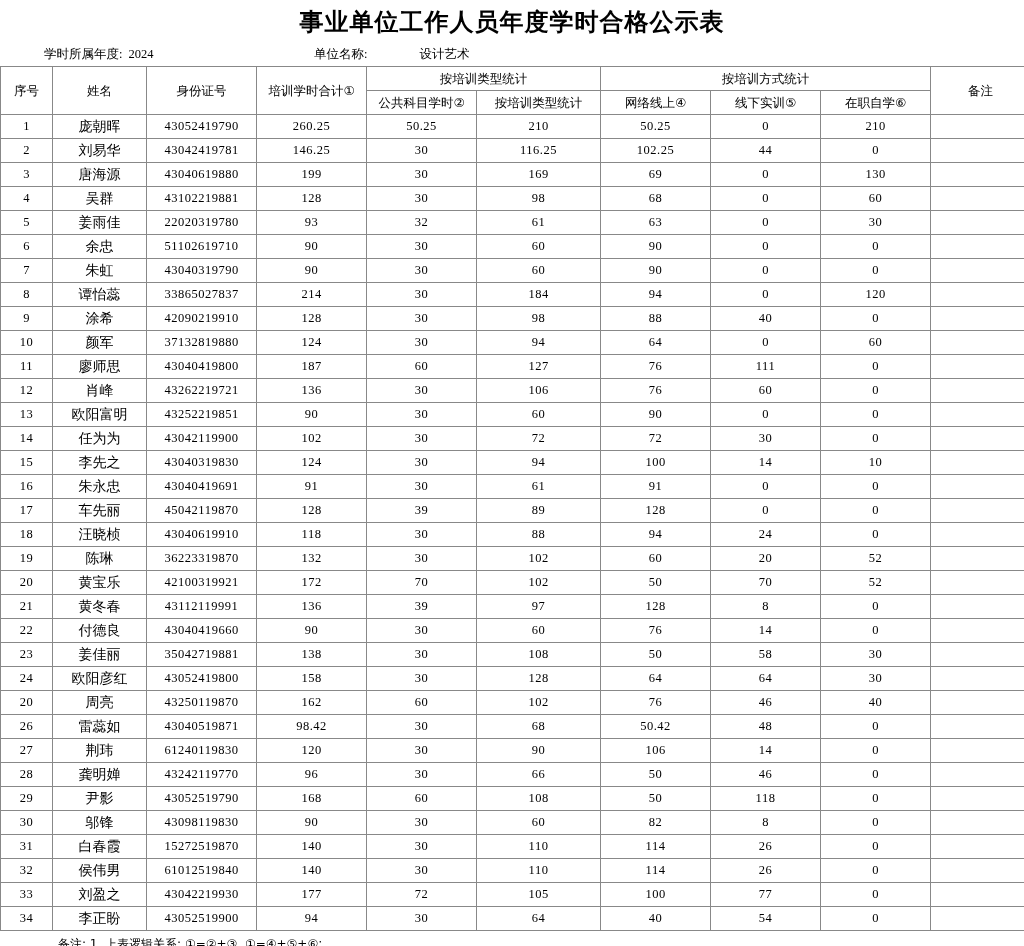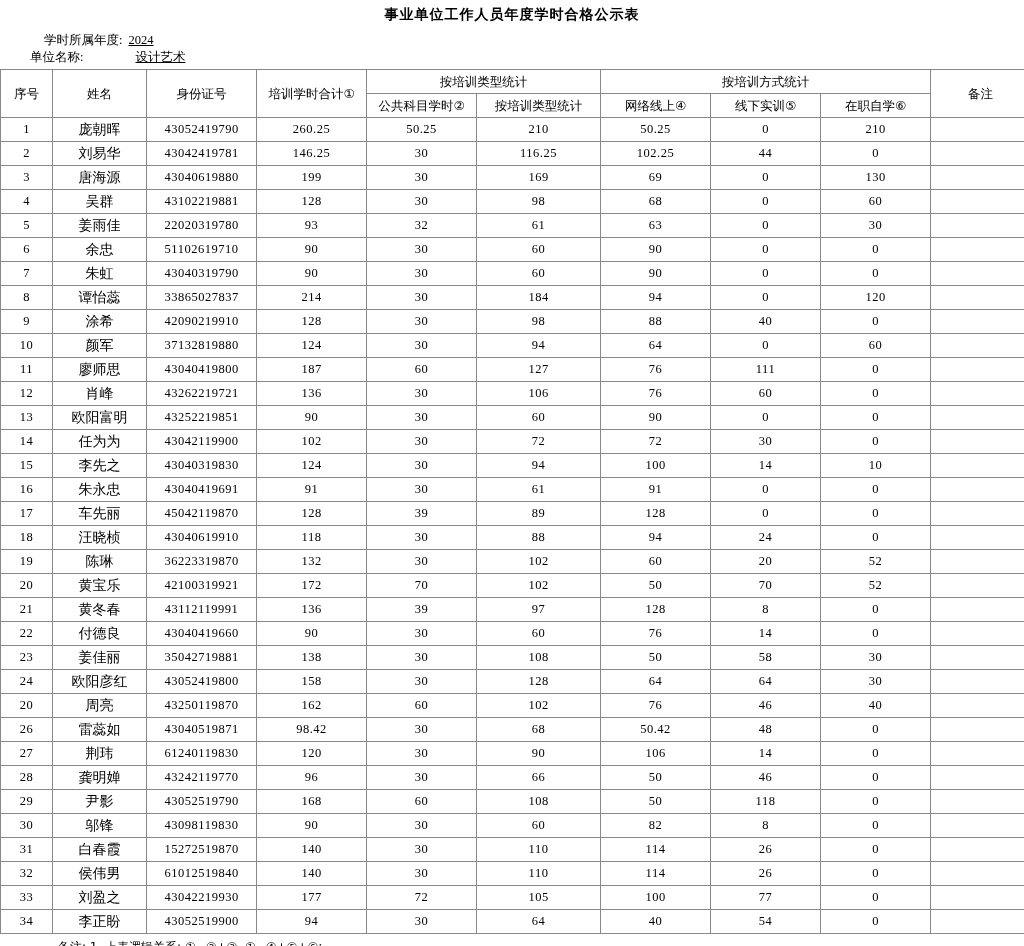--- a/index.html
+++ b/index.html
@@ -16,44 +16,42 @@
   }
   .page {
     width: 1024px;
     height: 946px;
     position: relative;
     box-sizing: border-box;
     padding: 0;
   }
   .doc-title {
     text-align: center;
-    font-size: 14px;
+    font-size: 24px;
     font-weight: bold;
     letter-spacing: 1px;
     margin-top: 6px;
     margin-bottom: 6px;
     font-family: "DejaVu Sans", "Liberation Sans", sans-serif;
   }
   .meta-row {
     display: flex;
     width: 964px;
     margin: 8px auto 3px auto;
     font-size: 12.5px;
     align-items: baseline;
-    flex-direction: column;
   }
   .meta-cell {
     display: flex;
     align-items: baseline;
     white-space: nowrap;
   }
   .meta-label { }
   .meta-value {
     margin-left: 6px;
-    text-decoration: underline;
   }
   .meta-year { width: 270px; padding-left: 14px; }
   .meta-unit { width: 330px; }
   .meta-unit .meta-value { margin-left: 52px; }
   .meta-time { flex: 1; }
   .meta-time .meta-value { margin-left: 6px; }
 
   table.main {
     border-collapse: collapse;
     width: 964px;

